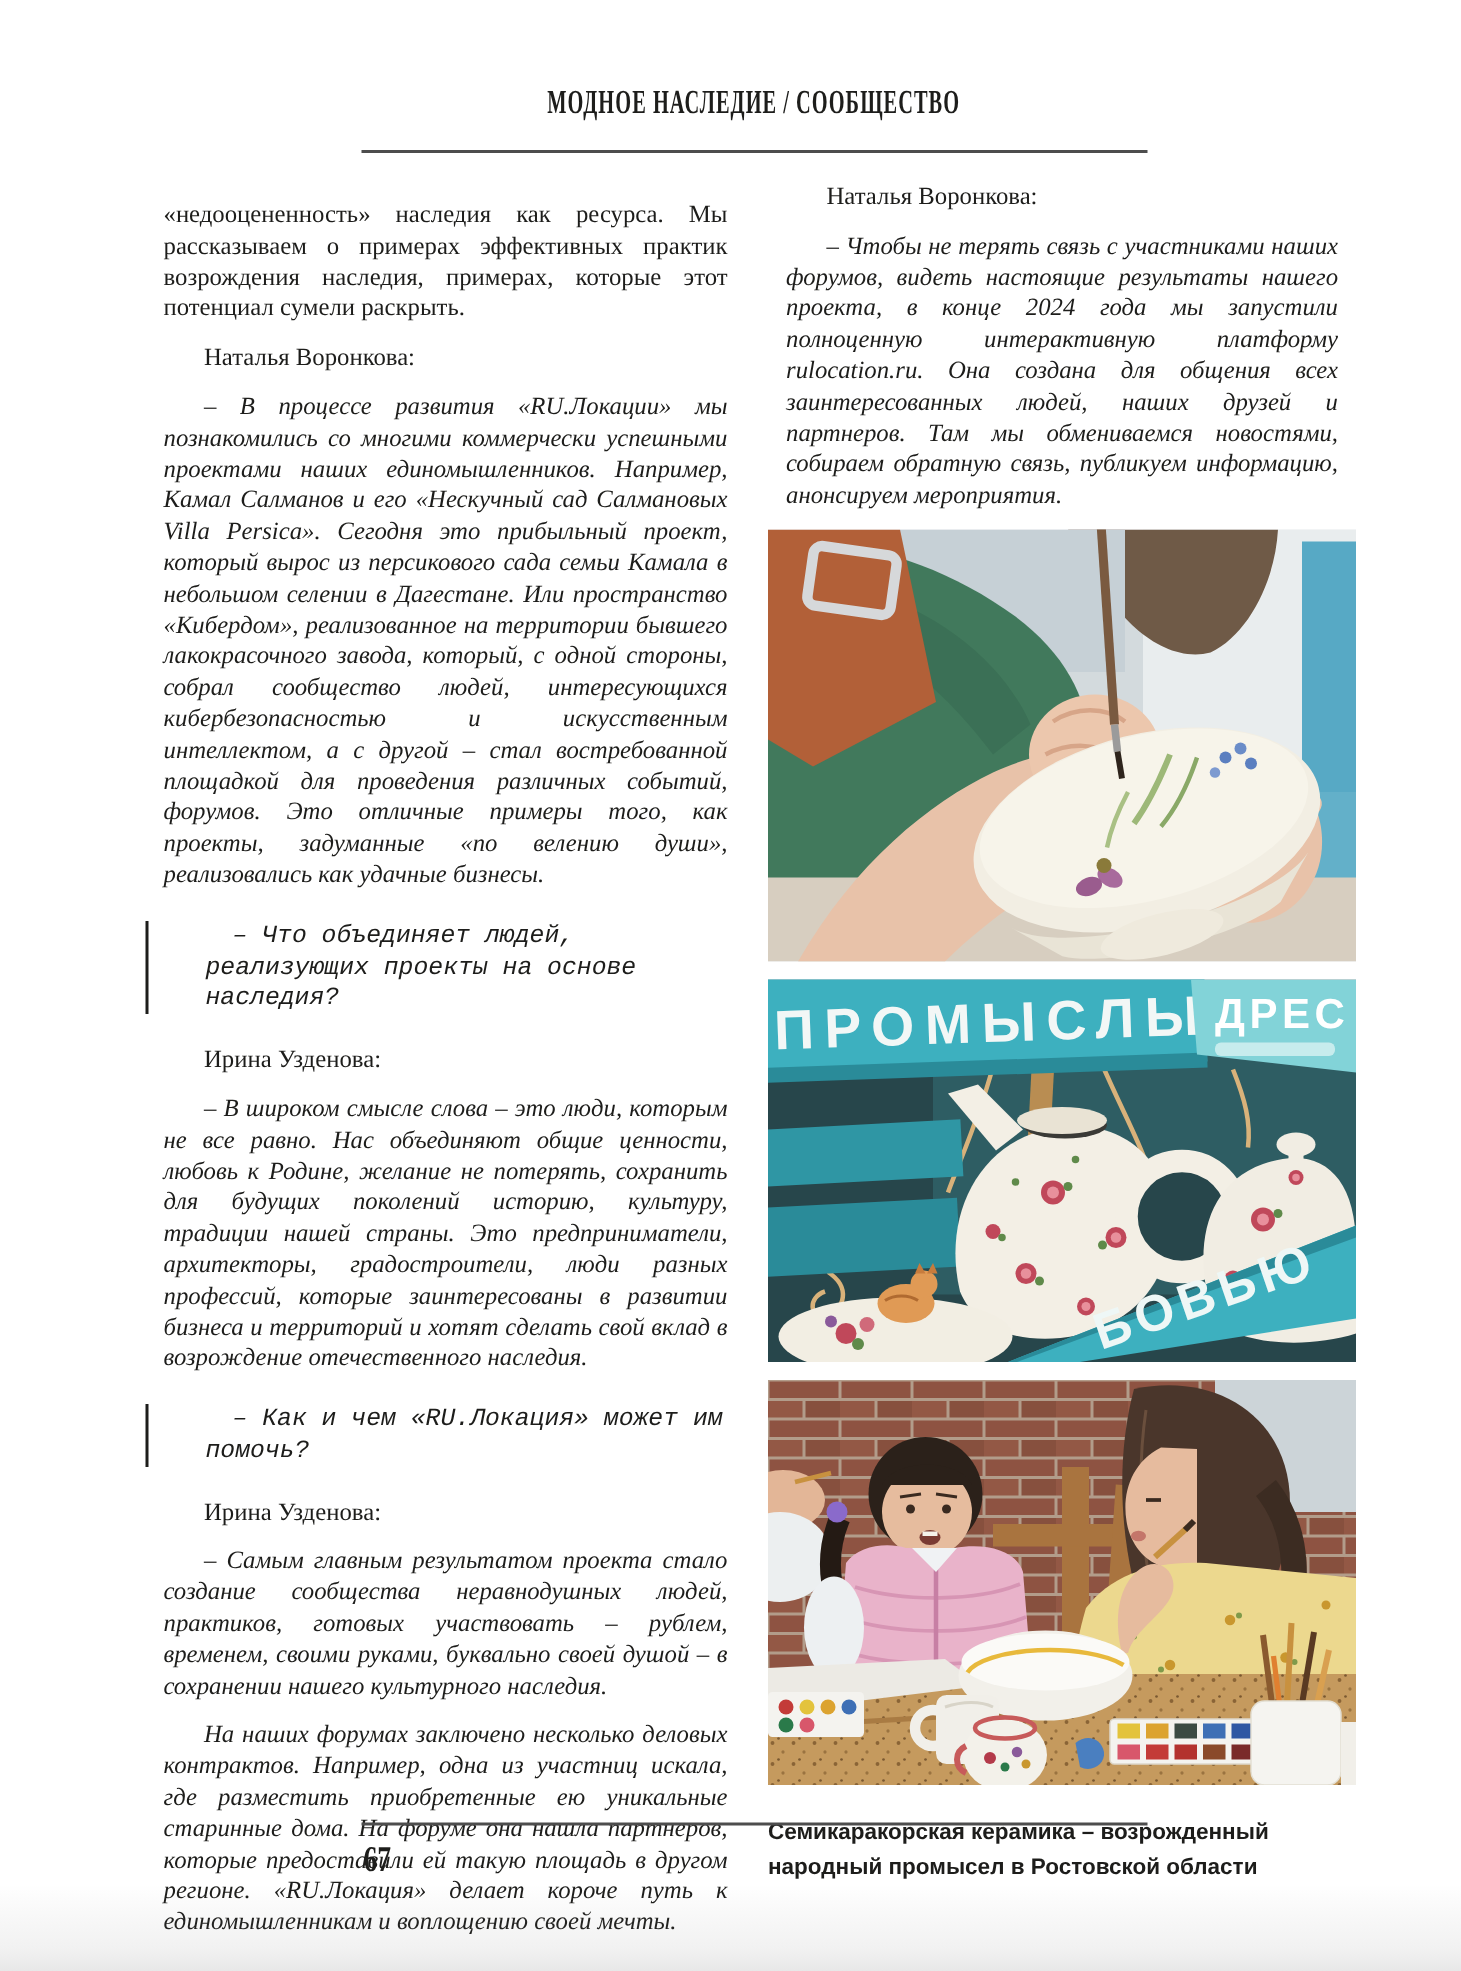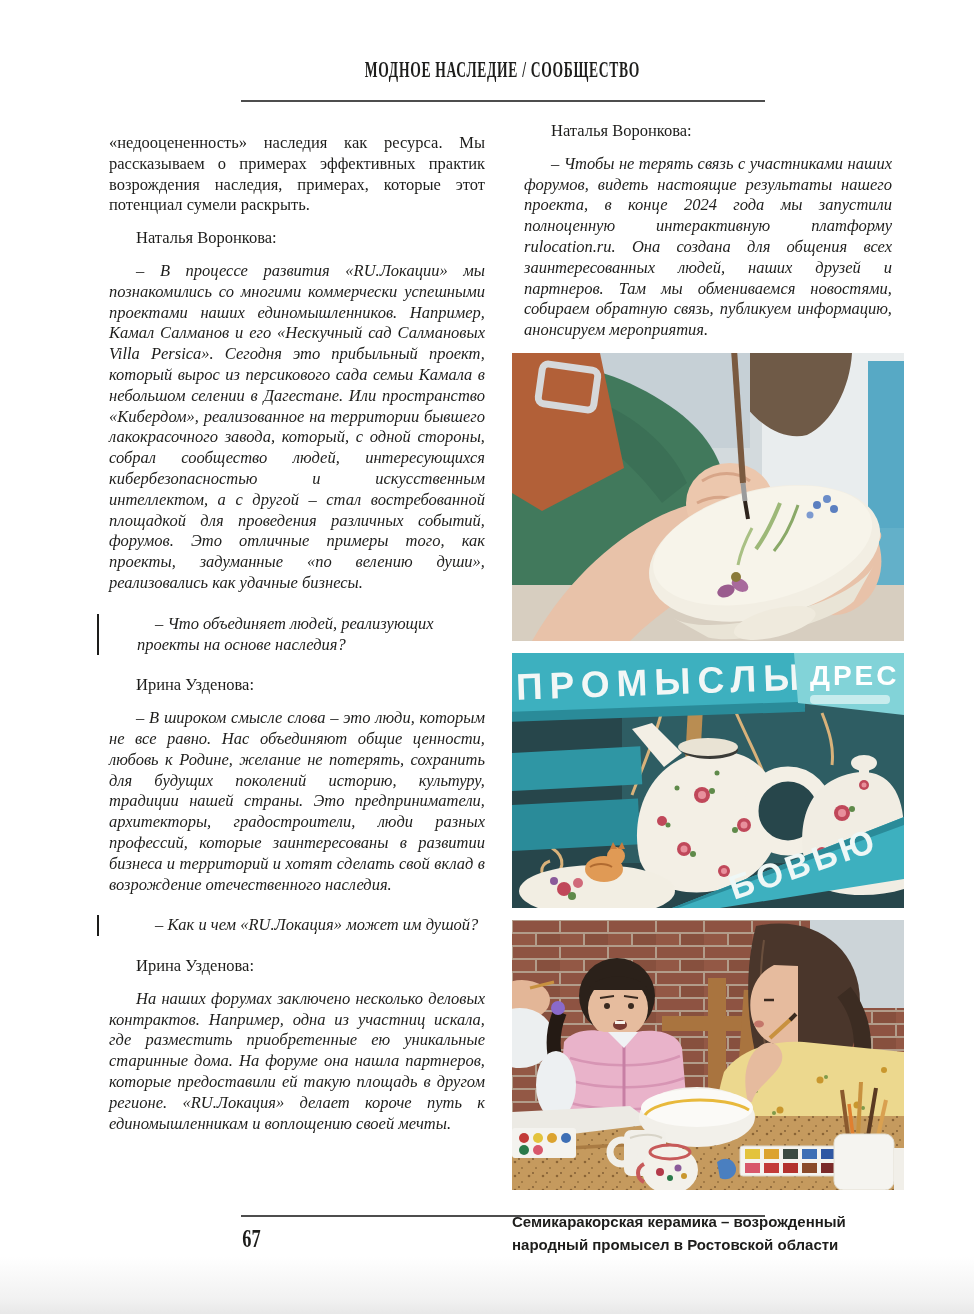--- a/index.html
+++ b/index.html
@@ -20,21 +20,21 @@
   .col.left{left:97px;width:400px;}
   .col.right{left:512px;width:392px;}
   .col p{margin:12px;}
   .par{text-indent:27px;font-style:italic;}
   .speaker{font-weight:normal;text-indent:27px;margin-top:20px;}
   .speaker.first{margin-top:0;}
   .question{
     margin:20px 0;border-left:2px solid #1d1d1b;padding-left:26px;
     font-style:italic;
   }
-  .question p{text-indent:18px;text-align:left;}
+  .question p{text-indent:18px;text-align:left;font-family:Liberation Mono, monospace;}
   figure{margin:0;}
   .photo{width:392px;margin-top:10px;}
   .photo + .photo{margin-top:12px;}
   .photo svg{display:block;width:100%;height:auto;}
   .caption{
     margin-top:20px;
     font-family:"Liberation Sans", sans-serif;font-weight:bold;
     font-size:15px;line-height:23px;text-align:left;
   }
   .folio{
@@ -58,23 +58,24 @@
 <div class="col left">
   <p class="no-indent">«недооцененность» наследия как ресурса. Мы рассказываем о примерах эффективных практик возрождения наследия, примерах, которые этот потенциал сумели раскрыть.</p>
   <p class="speaker">Наталья Воронкова:</p>
   <p class="par">– В процессе развития «RU.Локации» мы познакомились со многими коммерчески успешными проектами наших единомышленников. Например, Камал Салманов и его «Нескучный сад Салмановых Villa Persica». Сегодня это прибыльный проект, который вырос из персикового сада семьи Камала в небольшом селении в Дагестане. Или пространство «Кибердом», реализованное на территории бывшего лакокрасочного завода, который, с одной стороны, собрал сообщество людей, интересующихся кибербезопасностью и искусственным интеллектом, а с другой – стал востребованной площадкой для проведения различных событий, форумов. Это отличные примеры того, как проекты, задуманные «по велению души», реализовались как удачные бизнесы.</p>
   <div class="question">
     <p>– Что объединяет людей, реализующих проекты на основе наследия?</p>
   </div>
   <p class="speaker" style="margin-top:0">Ирина Узденова:</p>
   <p class="par">– В широком смысле слова – это люди, которым не все равно. Нас объединяют общие ценности, любовь к Родине, желание не потерять, сохранить для будущих поколений историю, культуру, традиции нашей страны. Это предприниматели, архитекторы, градостроители, люди разных профессий, которые заинтересованы в развитии бизнеса и территорий и хотят сделать свой вклад в возрождение отечественного наследия.</p>
   <div class="question">
-    <p>– Как и чем «RU.Локация» может им душой?</p>
+    <p>– Как и чем «RU.Локация» может им помочь?</p>
   </div>
   <p class="speaker" style="margin-top:0">Ирина Узденова:</p>
+  <p class="par">– Самым главным результатом проекта стало создание сообщества неравнодушных людей, практиков, готовых участвовать – рублем, временем, своими руками, буквально своей душой – в сохранении нашего культурного наследия.</p>
   <p class="par">На наших форумах заключено несколько деловых контрактов. Например, одна из участниц искала, где разместить приобретенные ею уникальные старинные дома. На форуме она нашла партнеров, которые предоставили ей такую площадь в другом регионе. «RU.Локация» делает короче путь к единомышленникам и воплощению своей мечты.</p>
 </div>
 
 <div class="col right">
   <p class="speaker first">Наталья Воронкова:</p>
   <p class="par">– Чтобы не терять связь с участниками наших форумов, видеть настоящие результаты нашего проекта, в конце 2024 года мы запустили полноценную интерактивную платформу rulocation.ru. Она создана для общения всех заинтересованных людей, наших друзей и партнеров. Там мы обмениваемся новостями, собираем обратную связь, публикуем информацию, анонсируем мероприятия.</p>
 
   <figure class="photo" aria-label="Мастер расписывает кистью белую керамическую пиалу">
     <svg viewBox="0 0 392 288" height="288" preserveAspectRatio="none">
       <rect width="392" height="288" fill="#d3dadd"></rect>

